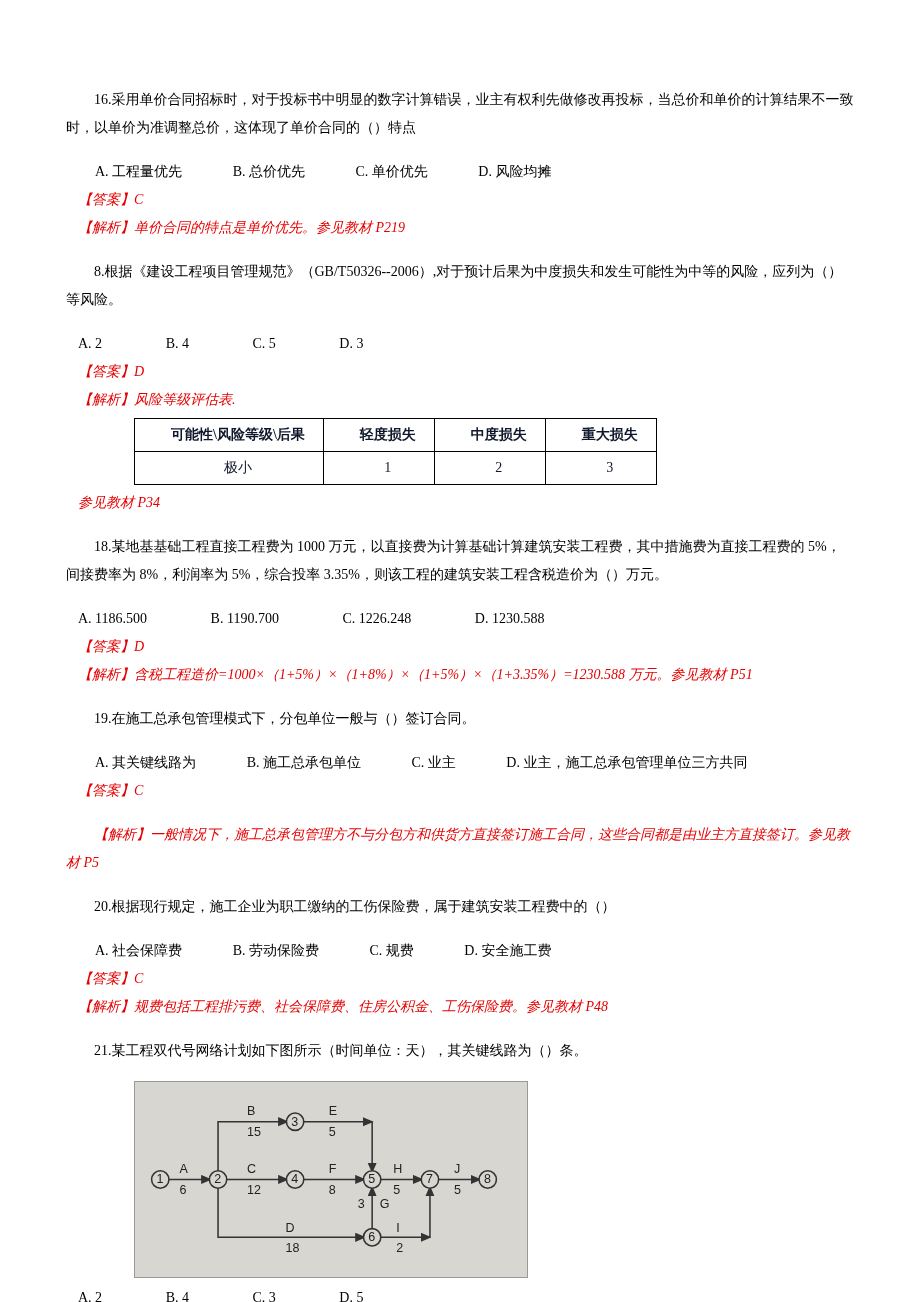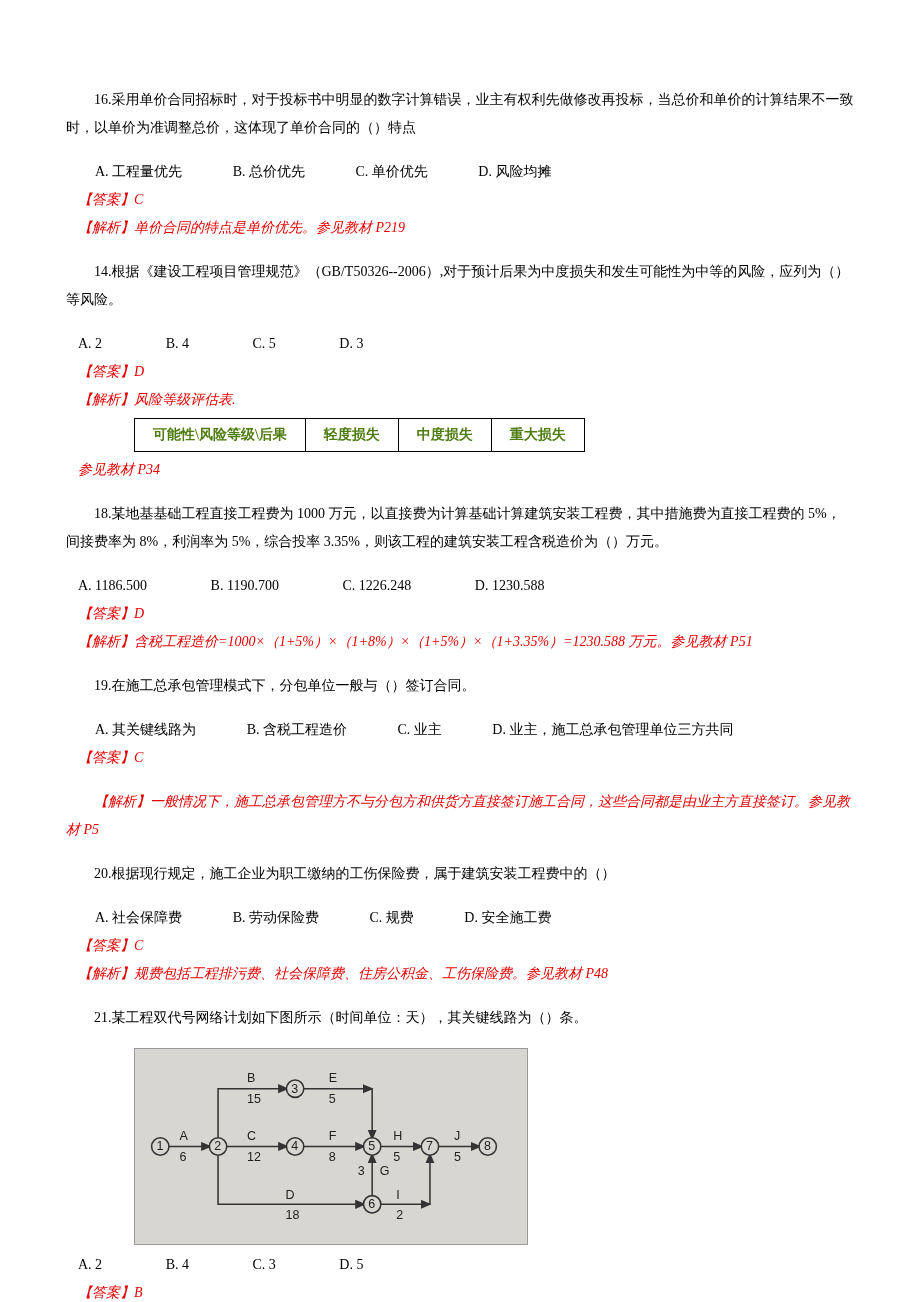--- a/index.html
+++ b/index.html
@@ -20,21 +20,21 @@
   table.risk {
     border-collapse: collapse;
     margin: 4px 0 4px 6em;
     font-size: 14px;
   }
   table.risk th, table.risk td {
     border: 1px solid #000;
     padding: 2px 18px;
     text-align: center;
   }
-  table.risk .hdr { color: #4d7c0f; }
+  table.risk .hdr { color: #0f172a; padding-left: 36px; }
   .diagram-wrap {
     margin: 6px 0 6px 6em;
     width: 380px;
     background: #d7d6d1;
     border: 1px solid #999;
     padding: 6px;
   }
   .diagram-wrap svg { display: block; }
   .footer {
     text-align: right;
@@ -49,56 +49,62 @@
 <p class="para">16.采用单价合同招标时，对于投标书中明显的数字计算错误，业主有权利先做修改再投标，当总价和单价的计算结果不一致时，以单价为准调整总价，这体现了单价合同的（）特点</p>
 <p class="no-indent options">
   <span>A.    工程量优先</span>
   <span>B.    总价优先</span>
   <span>C.    单价优先</span>
   <span>D.    风险均摊</span>
 </p>
 <p class="no-indent red">【答案】C</p>
 <p class="no-indent red">【解析】单价合同的特点是单价优先。参见教材 P219</p>
 
-<p class="para">14.根据《建设工程项目管理规范》（GB/T50326--2006）,对于预计后果为中度损失和发生可能性为中等的风险，应列为（）等风险。</p>
+<p class="para">8.根据《建设工程项目管理规范》（GB/T50326--2006）,对于预计后果为中度损失和发生可能性为中等的风险，应列为（）等风险。</p>
 <p class="no-indent options-wide">
   <span>A. 2</span>
   <span>B. 4</span>
   <span>C. 5</span>
   <span>D. 3</span>
 </p>
 <p class="no-indent red">【答案】D</p>
 <p class="no-indent red">【解析】风险等级评估表.</p>
 
 <table class="risk">
   <tbody>
       <tr>
     <th class="hdr">可能性\风险等级\后果</th>
     <th class="hdr">轻度损失</th>
     <th class="hdr">中度损失</th>
     <th class="hdr">重大损失</th>
+  </tr>
+  <tr>
+    <td class="hdr">极小</td>
+    <td class="hdr">1</td>
+    <td class="hdr">2</td>
+    <td class="hdr">3</td>
   </tr>
 </tbody>
   </table>
 <p class="no-indent red">参见教材 P34</p>
 
 <p class="para">18.某地基基础工程直接工程费为 1000 万元，以直接费为计算基础计算建筑安装工程费，其中措施费为直接工程费的 5%，间接费率为 8%，利润率为 5%，综合投率 3.35%，则该工程的建筑安装工程含税造价为（）万元。</p>
 <p class="no-indent options-wide">
   <span>A. 1186.500</span>
   <span>B. 1190.700</span>
   <span>C. 1226.248</span>
   <span>D. 1230.588</span>
 </p>
 <p class="no-indent red">【答案】D</p>
 <p class="no-indent red">【解析】含税工程造价=1000×（1+5%）×（1+8%）×（1+5%）×（1+3.35%）=1230.588 万元。参见教材 P51</p>
 
 <p class="para">19.在施工总承包管理模式下，分包单位一般与（）签订合同。</p>
 <p class="no-indent options">
   <span>A.    其关键线路为</span>
-  <span>B.    含税工程造价</span>
+  <span>B.    施工总承包单位</span>
   <span>C.    业主</span>
   <span>D.    业主，施工总承包管理单位三方共同</span>
 </p>
 <p class="no-indent red">【答案】C</p>
 <p class="para red" style="text-indent:2em">【解析】一般情况下，施工总承包管理方不与分包方和供货方直接签订施工合同，这些合同都是由业主方直接签订。参见教材 P5</p>
 
 <p class="para">20.根据现行规定，施工企业为职工缴纳的工伤保险费，属于建筑安装工程费中的（）</p>
 <p class="no-indent options">
   <span>A.    社会保障费</span>
   <span>B.    劳动保险费</span>

